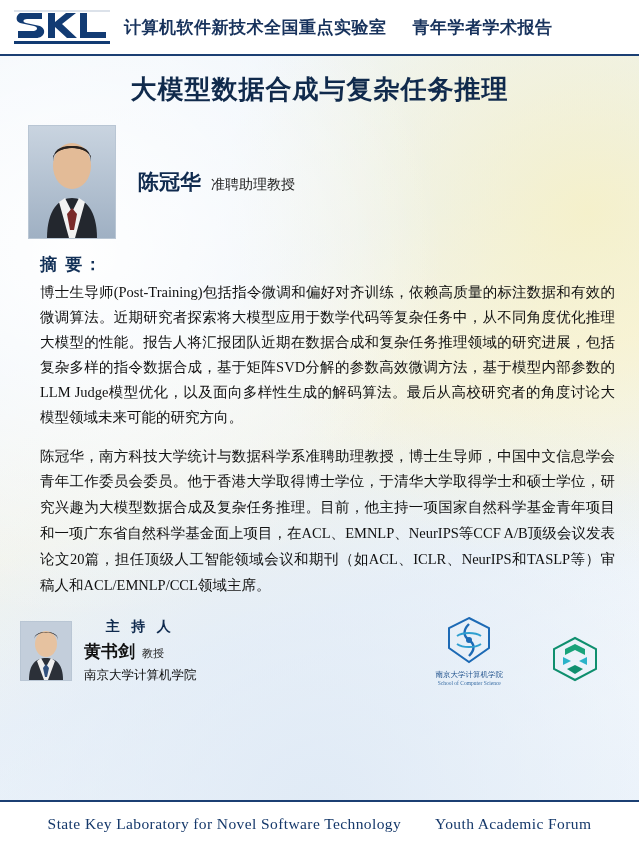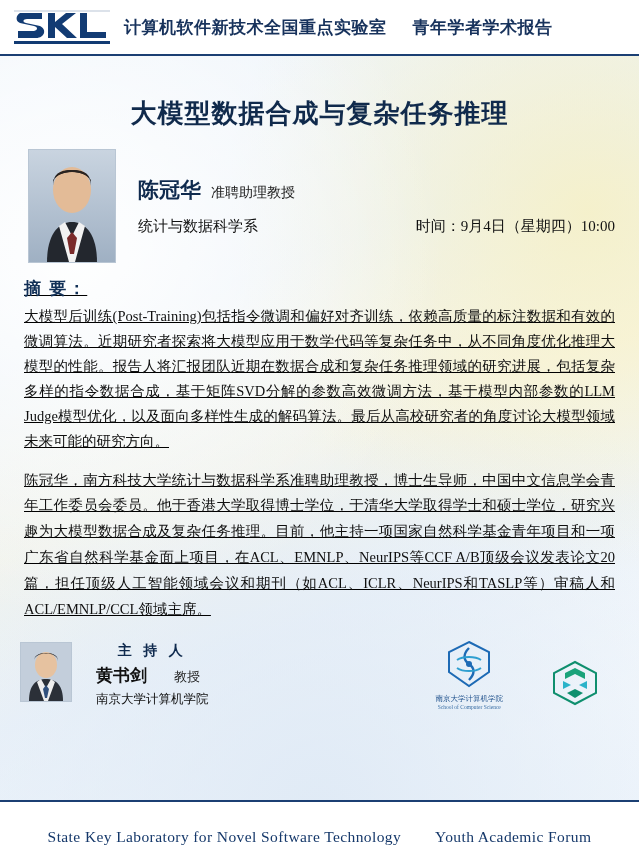--- a/index.html
+++ b/index.html
@@ -62,21 +62,20 @@
     letter-spacing: 0.5px;
   }
   .header-sub {
     color: #17325c;
   }
   
   .title-band {
     position: relative;
     text-align: center;
     padding: 16px 10px 12px;
-    margin-top: 24px;
   }
   .main-title {
     font-family: "Liberation Sans", sans-serif;
     font-size: 26px;
     font-weight: bold;
     color: #102a4c;
     letter-spacing: 1px;
   }
   
   .speaker {
@@ -124,22 +123,21 @@
     color: #111;
   }
   .sp-meta {
     font-size: 15px;
     color: #111;
     white-space: nowrap;
   }
   
   .section {
     position: relative;
-    padding: 6px 24px 0 24px;
-    text-decoration: underline;
+    padding: 6px 24px 0 40px;
   }
   .section-title {
     font-size: 17px;
     font-weight: bold;
     color: #123057;
     letter-spacing: 2px;
     margin-bottom: 4px;
     font-family: "Liberation Serif", serif;
   }
   .section-body {
@@ -157,41 +155,42 @@
     margin-top: 10px;
     padding: 0 20px;
     display: flex;
     align-items: center;
     justify-content: space-between;
     height: 86px;
     box-sizing: border-box;
   }
   .host-left {
     display: flex;
-    gap: 24px;
+    align-items: center;
+    gap: 12px;
   }
   .host-photo {
     width: 50px;
     height: 58px;
     border: 1px solid #b9c6d4;
     overflow: hidden;
     background: linear-gradient(180deg,#d7dee7 0%, #b3c0cf 100%);
   }
   .host-photo svg { display:block; }
   .host-text { display:flex; flex-direction: column; gap: 4px; }
   .host-label {
     font-size: 14px;
     color: #0f2a4e;
     letter-spacing: 4px;
     font-weight: bold;
     text-align: center;
   }
   .host-name-row { display:flex; align-items: baseline; gap:7px; }
   .host-name { font-size: 17px; font-weight: bold; color: #111; }
-  .host-title-s { font-size: 13px; color: #222; margin-left: 20px; }
+  .host-title-s { font-size: 11px; color: #222; }
   .host-affil { font-size: 12.5px; color: #111; }
   .org-logos {
     display: flex;
     align-items: flex-end;
     gap: 46px;
     padding-right: 18px;
   }
   .org { text-align: center; }
   .org-cap {
     font-size: 7.5px;
@@ -201,21 +200,21 @@
   }
   .org-cap .en { font-size: 5.5px; color: #3a6ea5; display:block; }
   
   .footer {
     position: absolute;
     left: 0; right: 0; bottom: 0;
     height: 44px;
     background: #ffffff;
     border-top: 2px solid #1b3f73;
     display: flex;
-    align-items: flex-end;
+    align-items: center;
     justify-content: center;
     gap: 34px;
     font-family: "Liberation Serif", serif;
     font-size: 15.5px;
     color: #15386a;
   }
   .footer span { letter-spacing: 0.4px; }
 </style>
 </head>
 <body>
@@ -263,30 +262,26 @@
         <path d="M43 82 L48 88 L45 104 L41 104 L38 88 Z" fill="#7a2a2a"></path>
       </svg>
     </div>
     <div class="speaker-info">
       <div class="sp-row">
         <div class="sp-left">
           <span class="sp-name">陈冠华</span>
           <span class="sp-rank">准聘助理教授</span>
         </div>
       </div>
-      <div class="sp-row">
-        <span class="sp-dept">统计与数据科学系</span>
-        <span class="sp-meta">时间：9月4日（星期四）10:00</span>
-      </div>
     </div>
   </div>
 
   <div class="section abstract">
     <div class="section-title">摘 要：</div>
-    <div class="section-body">大模型后训练(Post-Training)包括指令微调和偏好对齐训练，依赖高质量的标注数据和有效的微调算法。近期研究者探索将大模型应用于数学代码等复杂任务中，从不同角度优化推理大模型的性能。报告人将汇报团队近期在数据合成和复杂任务推理领域的研究进展，包括复杂多样的指令数据合成，基于矩阵SVD分解的参数高效微调方法，基于模型内部参数的LLM Judge模型优化，以及面向多样性生成的解码算法。最后从高校研究者的角度讨论大模型领域未来可能的研究方向。</div>
+    <div class="section-body">博士生导师(Post-Training)包括指令微调和偏好对齐训练，依赖高质量的标注数据和有效的微调算法。近期研究者探索将大模型应用于数学代码等复杂任务中，从不同角度优化推理大模型的性能。报告人将汇报团队近期在数据合成和复杂任务推理领域的研究进展，包括复杂多样的指令数据合成，基于矩阵SVD分解的参数高效微调方法，基于模型内部参数的LLM Judge模型优化，以及面向多样性生成的解码算法。最后从高校研究者的角度讨论大模型领域未来可能的研究方向。</div>
   </div>
 
   <div class="section" style="padding-top:14px;">
     <div class="section-body bio-body">陈冠华，南方科技大学统计与数据科学系准聘助理教授，博士生导师，中国中文信息学会青年工作委员会委员。他于香港大学取得博士学位，于清华大学取得学士和硕士学位，研究兴趣为大模型数据合成及复杂任务推理。目前，他主持一项国家自然科学基金青年项目和一项广东省自然科学基金面上项目，在ACL、EMNLP、NeurIPS等CCF A/B顶级会议发表论文20篇，担任顶级人工智能领域会议和期刊（如ACL、ICLR、NeurIPS和TASLP等）审稿人和ACL/EMNLP/CCL领域主席。</div>
   </div>
 
   <div class="host-area">
     <div class="host-left">
       <div class="host-photo">
         <svg width="50" height="58" viewBox="0 0 50 58" xmlns="http://www.w3.org/2000/svg">

